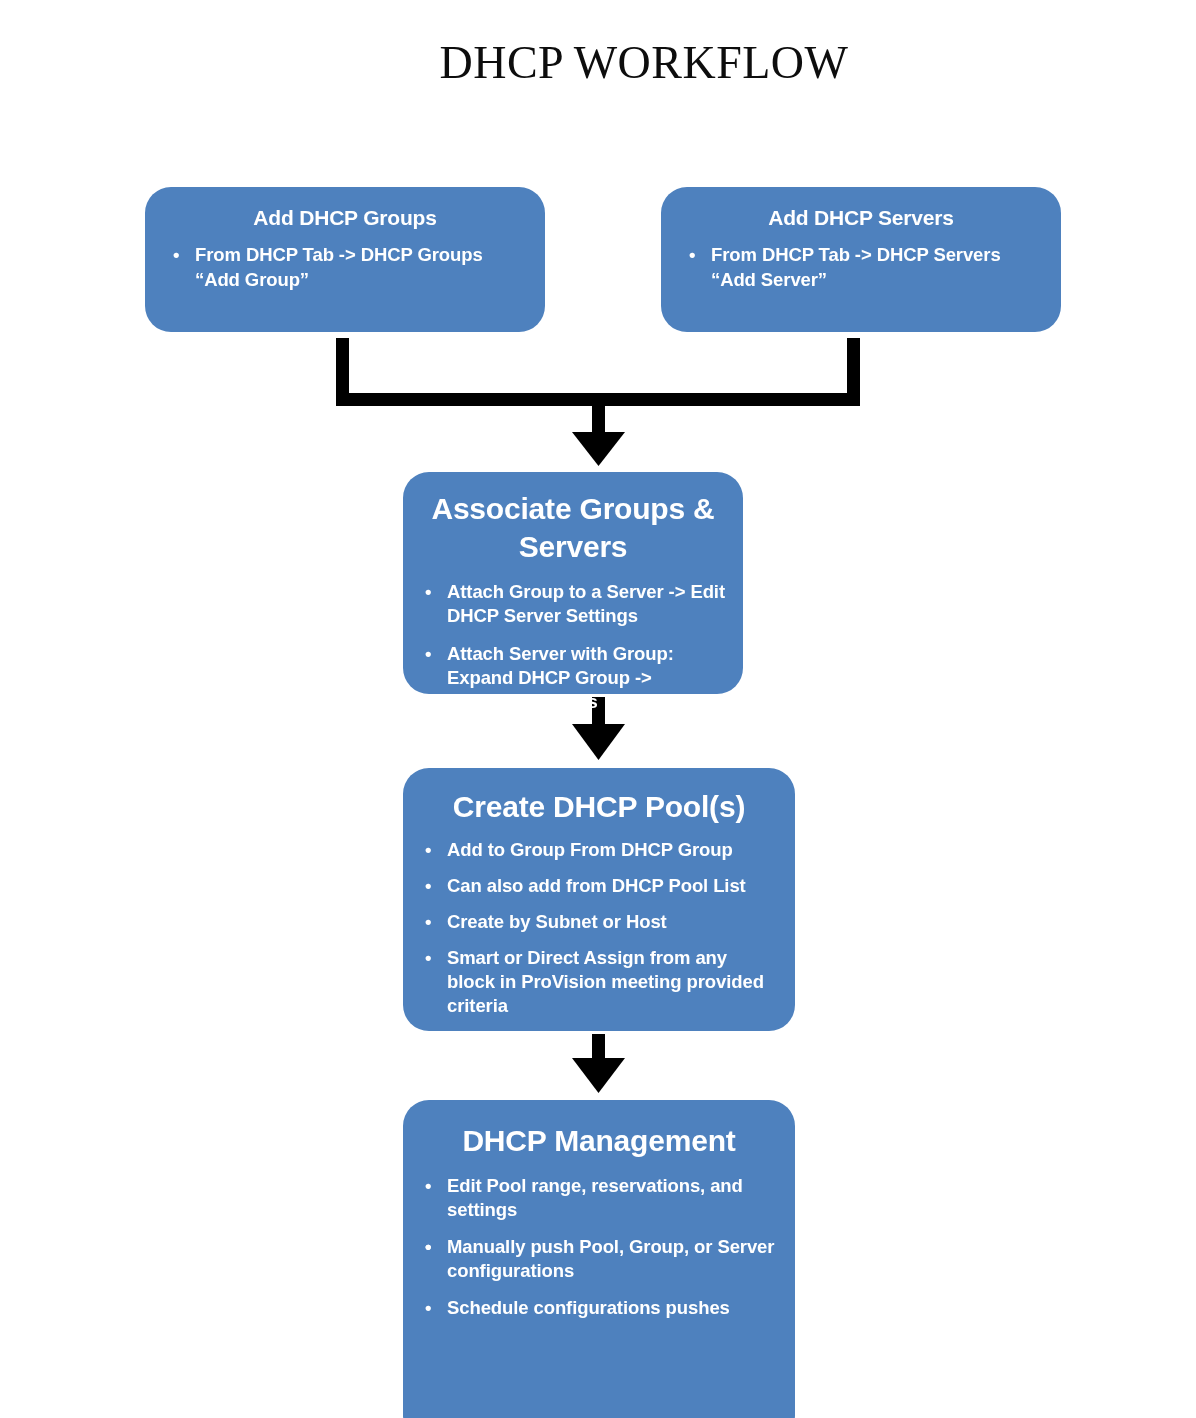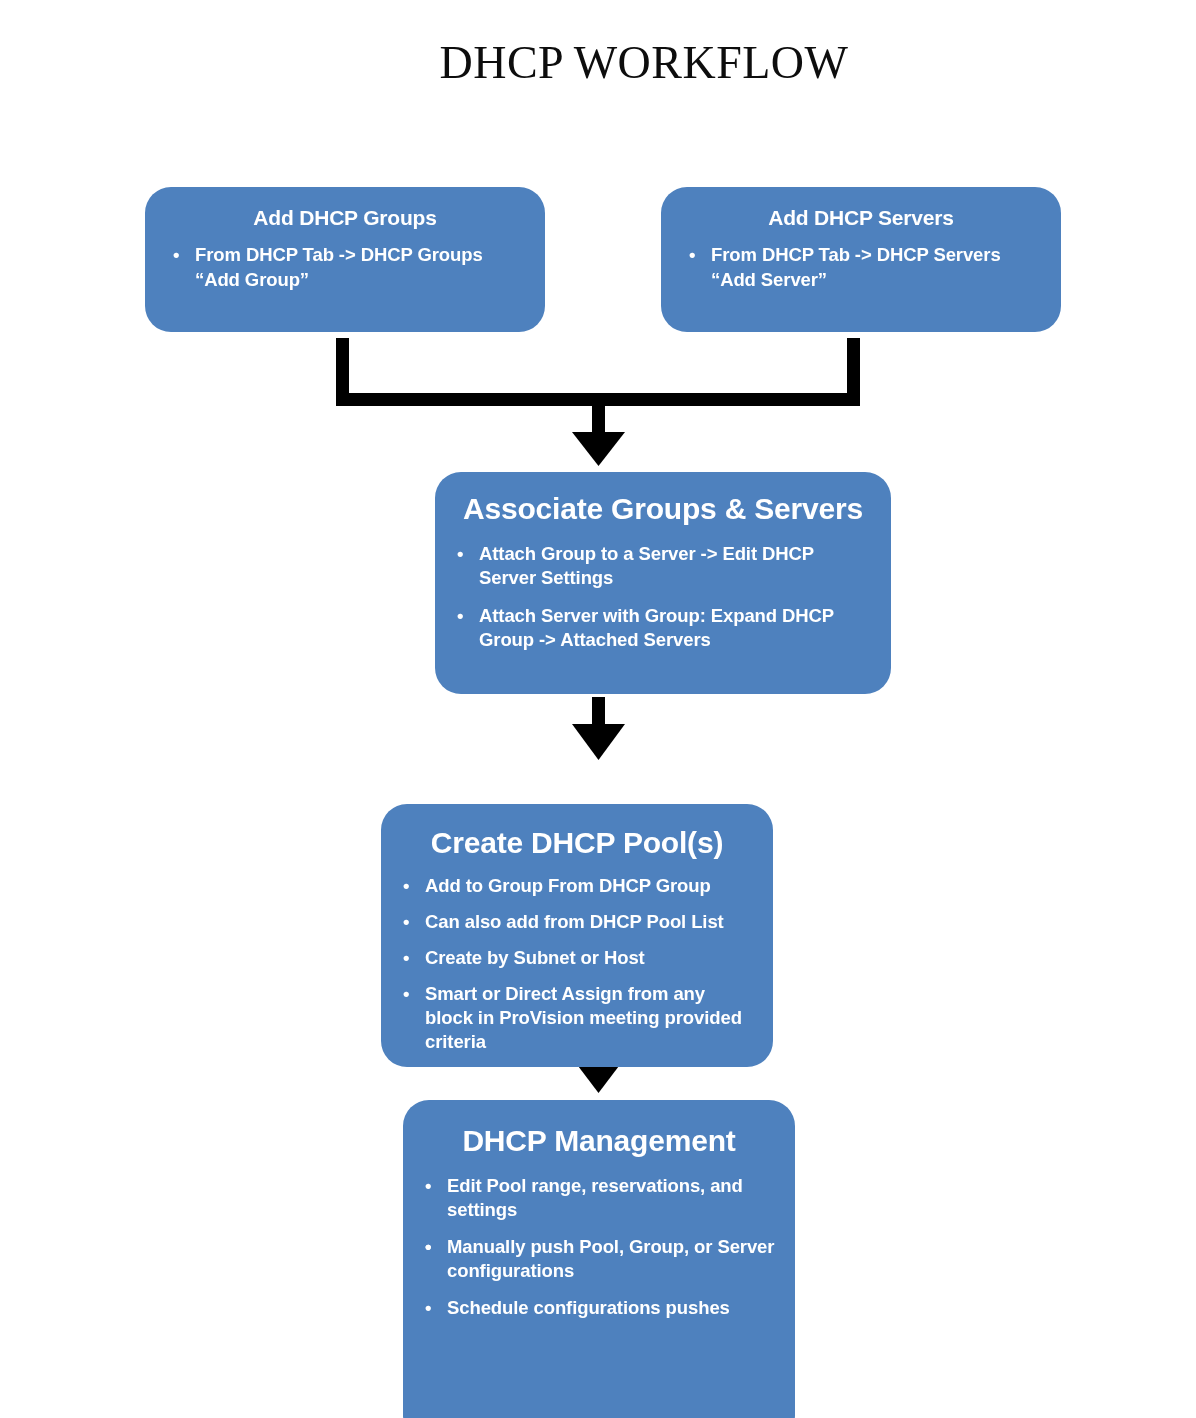--- a/index.html
+++ b/index.html
@@ -78,22 +78,22 @@
     left: 0;
     top: 0;
     font-size: 18.5px;
     line-height: 1.3;
     color: #ffffff;
   }
 
   
   #node-add-groups  { left: 145px; top: 187px;  width: 400px; height: 145px; }
   #node-add-servers { left: 655px; top: 187px;  width: 400px; height: 145px; margin-left: 6px; }
-  #node-associate   { left: 403px; top: 472px;  width: 456px; height: 222px; margin-left: 32px; }
-  #node-create-pool { left: 381px; top: 768px;  width: 392px; height: 263px; margin-top: 36px; }
+  #node-associate   { left: 403px; top: 472px;  width: 340px; height: 222px; }
+  #node-create-pool { left: 403px; top: 768px;  width: 392px; height: 263px; }
   #node-management  { left: 403px; top: 1100px; width: 392px; height: 341px; }
 
   #node-add-groups .node-title,
   #node-add-servers .node-title { font-size: 21px; padding-top: 8px; }
 
   #node-add-groups .bullets,
   #node-add-servers .bullets { padding-top: 10px; padding-left: 28px; }
 
   #node-associate .node-title { padding-top: 8px; }
   #node-associate .bullets { padding-top: 12px; padding-left: 22px; }

